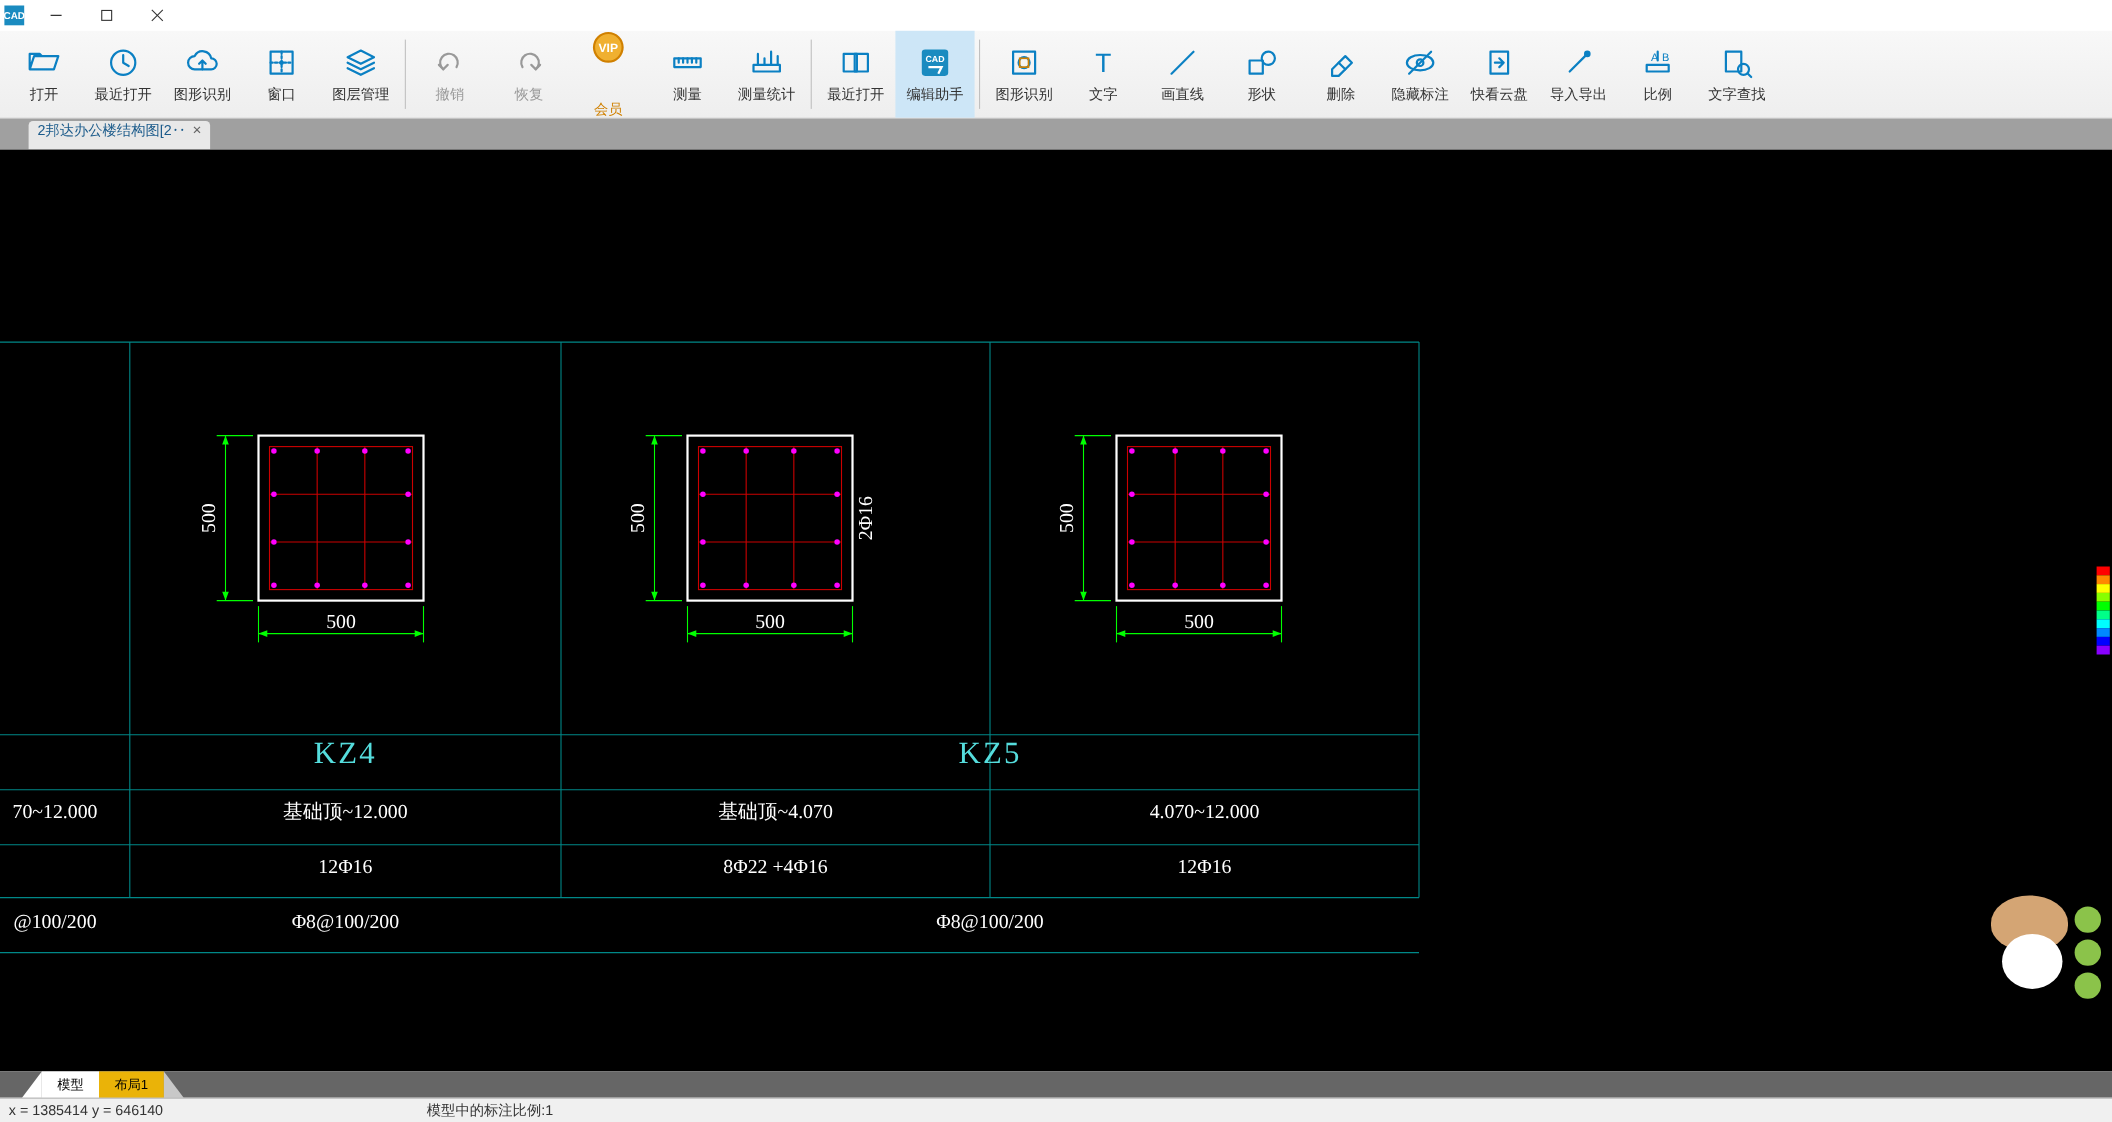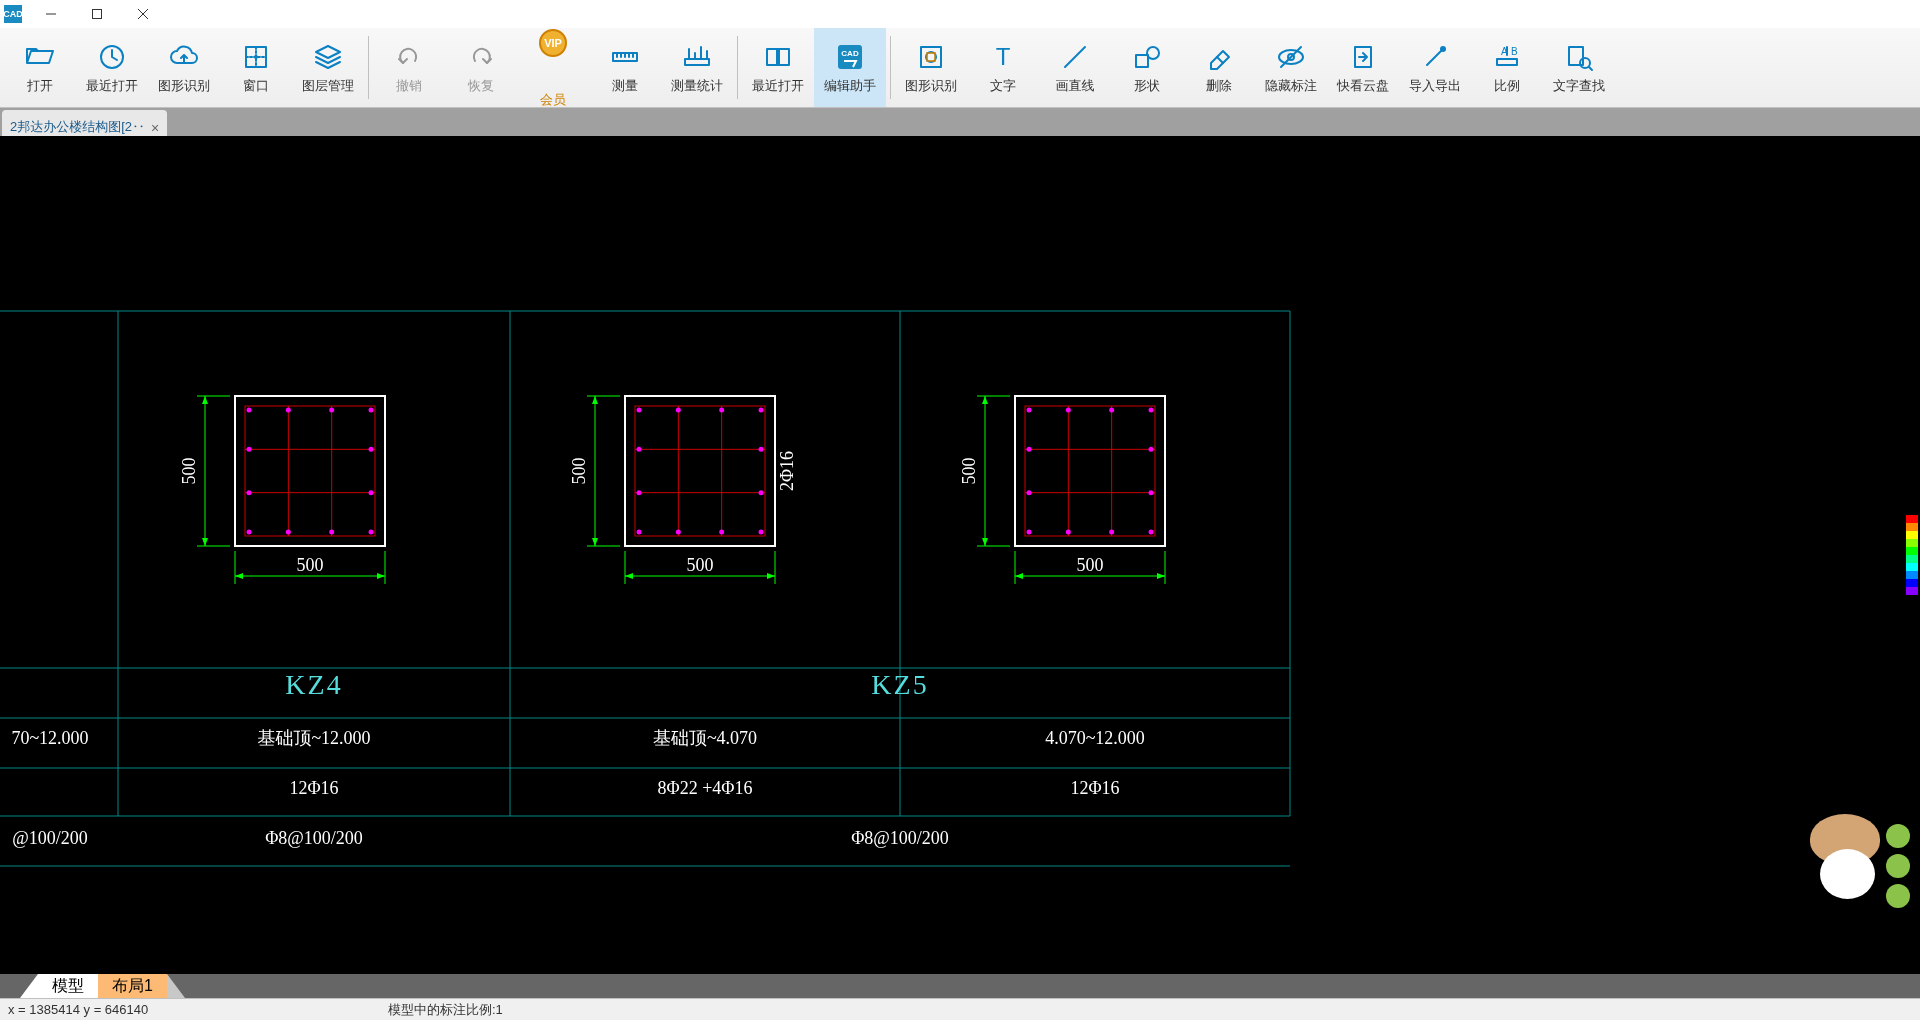--- a/index.html
+++ b/index.html
@@ -18,43 +18,43 @@
 .tool-btn { width: 72px; display: flex; flex-direction: column; align-items: center; justify-content: center; cursor: pointer; position: relative; }
 .tool-btn .icon { height: 32px; display: flex; align-items: center; justify-content: center; margin-bottom: 4px; }
 .tool-btn .label { font-size: 13px; color: #333; }
 .tool-btn.gold .label { color: #d08000; margin-top: 28px; }
 .tool-btn.disabled .label { color: #999; }
 .tool-btn.active { background: #cde6f7; }
 .tool-sep { width: 1px; background: #c0c0c0; margin: 8px 4px; }
 
 
 .tabbar { height: 28px; background: #a0a0a0; display: flex; align-items: flex-end; padding-left: 2px; }
-.tab { height: 26px; background: #e8e8e8; border-radius: 4px 4px 0 0; padding: 0 8px; display: flex; align-items: flex-end; font-size: 13px; color: #1a5a8a; cursor: pointer; margin-right: 2px; }
+.tab { height: 26px; background: #e8e8e8; border-radius: 4px 4px 0 0; padding: 0 8px; display: flex; align-items: flex-start; font-size: 13px; color: #1a5a8a; cursor: pointer; margin-right: 2px; margin-left: 24px; }
 .tab .close-x { margin-left: 6px; font-size: 14px; color: #666; cursor: pointer; }
 
 
 .canvas { position: absolute; top: 136px; left: 0; right: 0; bottom: 46px; background: #000; overflow: hidden; }
 .canvas svg { width: 100%; height: 100%; }
 
 
 .color-bar { position: absolute; right: 2px; top: 50%; transform: translateY(-50%); width: 12px; height: 80px; }
 .color-bar div { height: 8px; }
 
 
 .avatar-area { position: absolute; right: 10px; bottom: 50px; width: 110px; height: 110px; }
 .avatar-hat { position: absolute; right: 30px; top: 0; width: 70px; height: 50px; background: #d4a574; border-radius: 50% 50% 45% 45%; }
 .avatar-face { position: absolute; right: 35px; top: 35px; width: 55px; height: 50px; background: #fff; border-radius: 50%; }
 .avatar-btn { position: absolute; width: 24px; height: 24px; border-radius: 50%; background: #8bc34a; right: 0; }
 
 
 .bottom-tabs { position: absolute; bottom: 22px; left: 0; right: 0; height: 24px; background: #666; display: flex; align-items: flex-end; padding-left: 20px; }
 .bottom-tabs .triangle-l { width: 0; height: 0; border-bottom: 24px solid #fff; border-left: 18px solid transparent; }
-.bottom-tabs .btab { height: 24px; padding: 0 14px; display: flex; align-items: center; font-size: 16px; cursor: pointer; }
+.bottom-tabs .btab { height: 24px; padding: 0 14px; display: flex; align-items: center; font-size: 12px; cursor: pointer; }
 .bottom-tabs .btab.active { background: #fff; color: #000; }
-.bottom-tabs .btab.inactive { background: #fdba74; color: #000; }
+.bottom-tabs .btab.inactive { background: #eab308; color: #000; }
 .bottom-tabs .triangle-r { width: 0; height: 0; border-bottom: 24px solid #c8c8c8; border-right: 18px solid transparent; }
 
 
 .statusbar { position: absolute; bottom: 0; left: 0; right: 0; height: 22px; background: #f0f0f0; border-top: 1px solid #c0c0c0; display: flex; align-items: center; font-size: 13px; color: #333; padding: 0 8px; }
 .statusbar .coords { width: 380px; }
 
 
 .cad-text { fill: #fff; font-family: "SimSun", serif; font-size: 18px; }
 .cad-label { fill: #5dd; font-size: 28px; font-family: "SimSun", serif; letter-spacing: 2px; }
 </style>

